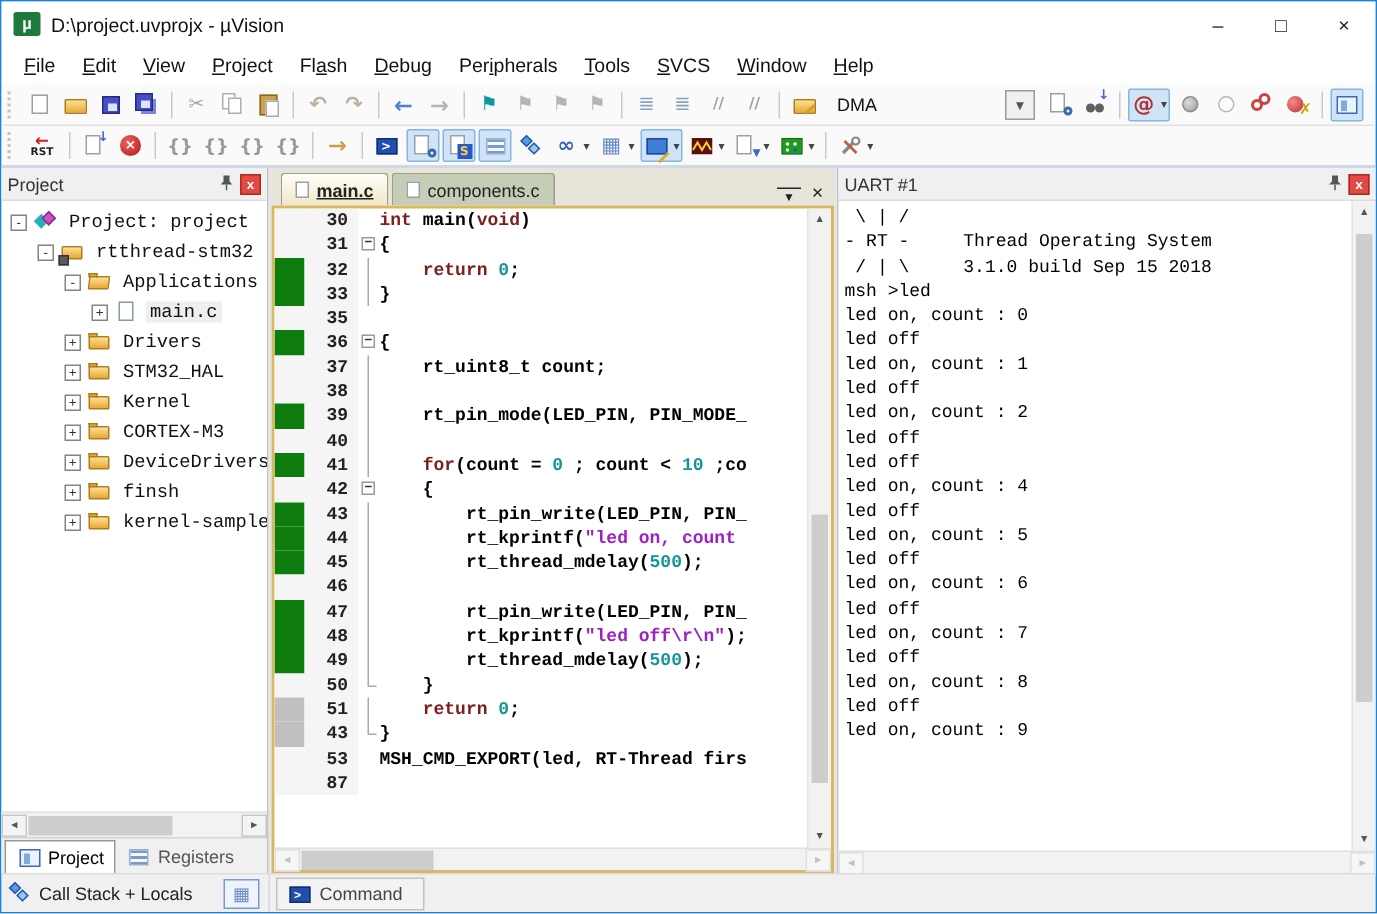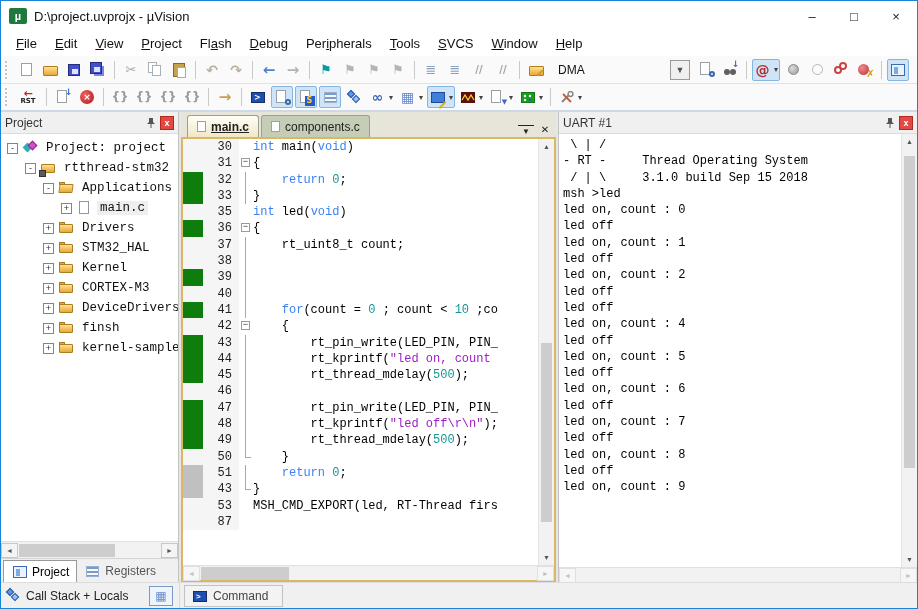--- a/index.html
+++ b/index.html
@@ -135,33 +135,33 @@
         border:1px solid #9aa089;border-bottom:none;border-radius:3px 3px 0 0;margin-right:2px;background:#c6cdb6;color:#222;}
   .etab.active{background:linear-gradient(#fffef8,#f1e7c6);font-weight:bold;}
   .etab.active .etab-label{text-decoration:underline;}
   .mini-page{width:9px;height:11px;background:#fff;border:1px solid #98a0a8;}
   .strip-btn{width:16px;height:16px;display:flex;align-items:center;justify-content:center;
              font-size:10px;color:#222;margin-right:3px;}
   .strip-btn.tabsdown{border-top:1px solid #222;font-size:8px;height:12px;margin-top:2px;}
   .edwrap{flex:1;border:2px solid #d8b860;display:flex;flex-direction:column;min-height:0;background:#fff;}
   .code-row{flex:1;display:flex;min-height:0;overflow:hidden;}
   .codecol{flex:1;overflow:hidden;}
-  .cl{height:16.3px;line-height:16.3px;display:flex;font-family:"Liberation Mono","DejaVu Sans Mono",monospace;font-size:12px;}
+  .cl{height:16.3px;line-height:16.3px;display:flex;font-family:"Liberation Mono","DejaVu Sans Mono",monospace;font-size:12px;font-weight:bold;}
   .cl .m{width:20px;flex:0 0 auto;background:#f5f5f5;}
   .cl .m.mg-g{background:#0e7d0e;}
   .cl .m.mg-y{background:#c0c0c0;}
   .cl .num{width:36px;flex:0 0 auto;background:#f5f5f5;color:#222;text-align:right;padding-right:7px;}
   .cl .fold{width:14px;flex:0 0 auto;position:relative;}
   .fbox{position:absolute;left:2px;top:3px;width:9px;height:9px;border:1px solid #9a9a9a;background:#fff;
         font-size:9px;line-height:7px;text-align:center;color:#333;}
   .fline{position:absolute;left:6px;top:0;bottom:0;width:1px;background:#a8a8a8;}
   .fline.half{bottom:50%;}
   .fend{position:absolute;left:6px;top:50%;width:6px;height:1px;background:#a8a8a8;}
   .code{flex:1;white-space:pre;overflow:hidden;color:#000;}
-  .code .k{color:#3b82f6;}
+  .code .k{color:#7f1d1d;}
   .code .n{color:#159595;}
   .code .s{color:#9b20c8;}
   
   .right{flex:1;background:#fff;display:flex;flex-direction:column;border-left:1px solid #c4c4c4;min-width:0;}
   .uart-body{flex:1;display:flex;min-height:0;}
   .uart-text{flex:1;overflow:hidden;padding:3px 0 0 4px;}
   .ul{height:16.3px;line-height:16.3px;font-family:"Liberation Mono","DejaVu Sans Mono",monospace;
       font-size:12px;white-space:pre;color:#000;}
   
   .bottomrow{height:26px;background:#f0f0f0;display:flex;align-items:center;flex:0 0 auto;border-top:1px solid #dcdcdc;}
@@ -622,21 +622,20 @@
                 <span class="num">33</span>
                 <span class="fold">
                   <span class="fline"></span>
                 </span>
                 <span class="code"><span class="p">}</span></span>
               </div>
               <div class="cl">
                 <span class="m"></span>
                 <span class="num">35</span>
                 <span class="fold"></span>
-                <span class="code"><span class="k">int</span><span class="p"> led(</span><span class="k">void</span><span class="p">)</span></span>
               </div>
               <div class="cl">
                 <span class="m mg-g"></span>
                 <span class="num">36</span>
                 <span class="fold">
                   <span class="fbox">−</span>
                 </span>
                 <span class="code"><span class="p">{</span></span>
               </div>
               <div class="cl">
@@ -654,20 +653,21 @@
                   <span class="fline"></span>
                 </span>
                 <span class="code"></span>
               </div>
               <div class="cl">
                 <span class="m mg-g"></span>
                 <span class="num">39</span>
                 <span class="fold">
                   <span class="fline"></span>
                 </span>
+                <span class="code"><span class="p">    rt_pin_mode(LED_PIN, PIN_MODE_</span></span>
               </div>
               <div class="cl">
                 <span class="m"></span>
                 <span class="num">40</span>
                 <span class="fold">
                   <span class="fline"></span>
                 </span>
                 <span class="code"></span>
               </div>
               <div class="cl">

